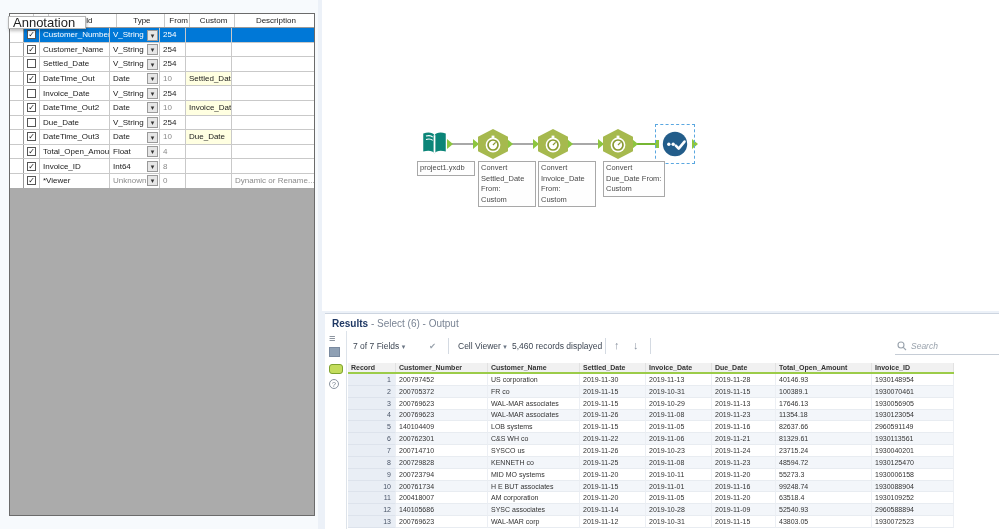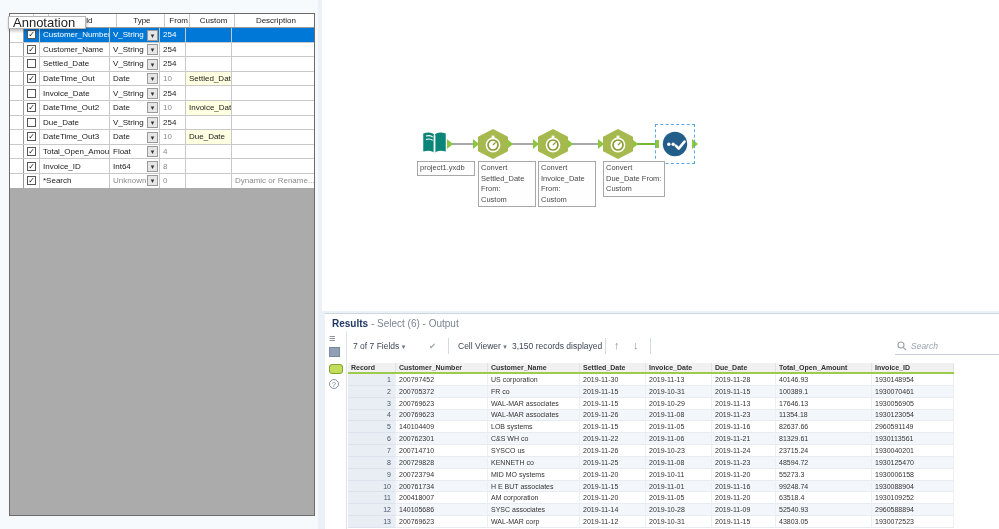--- a/index.html
+++ b/index.html
@@ -244,21 +244,21 @@
           </div>
           <div class="c w-s dim">8</div>
           <div class="c w-r"></div>
           <div class="c w-d"></div>
         </div>
         <div class="crow">
           <div class="c w-sel"></div>
           <div class="c w-cb">
             <div class="cb">✓</div>
           </div>
-          <div class="c w-f">*Search</div>
+          <div class="c w-f">*Viewer</div>
           <div class="c w-t">
             <span class="dim">Unknown</span>
             <span class="dd">▾</span>
           </div>
           <div class="c w-s dim">0</div>
           <div class="c w-r"></div>
           <div class="c w-d dim">Dynamic or Rename...</div>
         </div>
       </div>
   </div>
@@ -362,21 +362,21 @@
 
   <div id="res-toolbar" class="abs">
     <span class="tb" style="left:6px;">
       <span>7 of 7 Fields</span> <span class="caret">▾</span>
     </span>
     <span class="tb" style="left:82px;color:#9aa3ad;">✔</span>
     <span class="vsep" style="left:101px;"></span>
     <span class="tb" style="left:111px;">
       <span>Cell Viewer</span> <span class="caret">▾</span>
     </span>
-    <span class="tb" style="left:165px;">3,150 records displayed</span>
+    <span class="tb" style="left:165px;">5,460 records displayed</span>
     <span class="vsep" style="left:258px;"></span>
     <span class="tb arr" style="left:267px;top:8px;">↑</span>
     <span class="tb arr" style="left:286px;top:8px;">↓</span>
     <span class="vsep" style="left:303px;"></span>
     <span id="search-box">
       <svg width="10" height="10" viewBox="0 0 10 10">
         <circle cx="4" cy="4" r="3" fill="none" stroke="#9aa3ad" stroke-width="1.1"></circle>
         <line x1="6.3" y1="6.3" x2="9" y2="9" stroke="#9aa3ad" stroke-width="1.1"></line>
       </svg>
       <span>Search</span>

